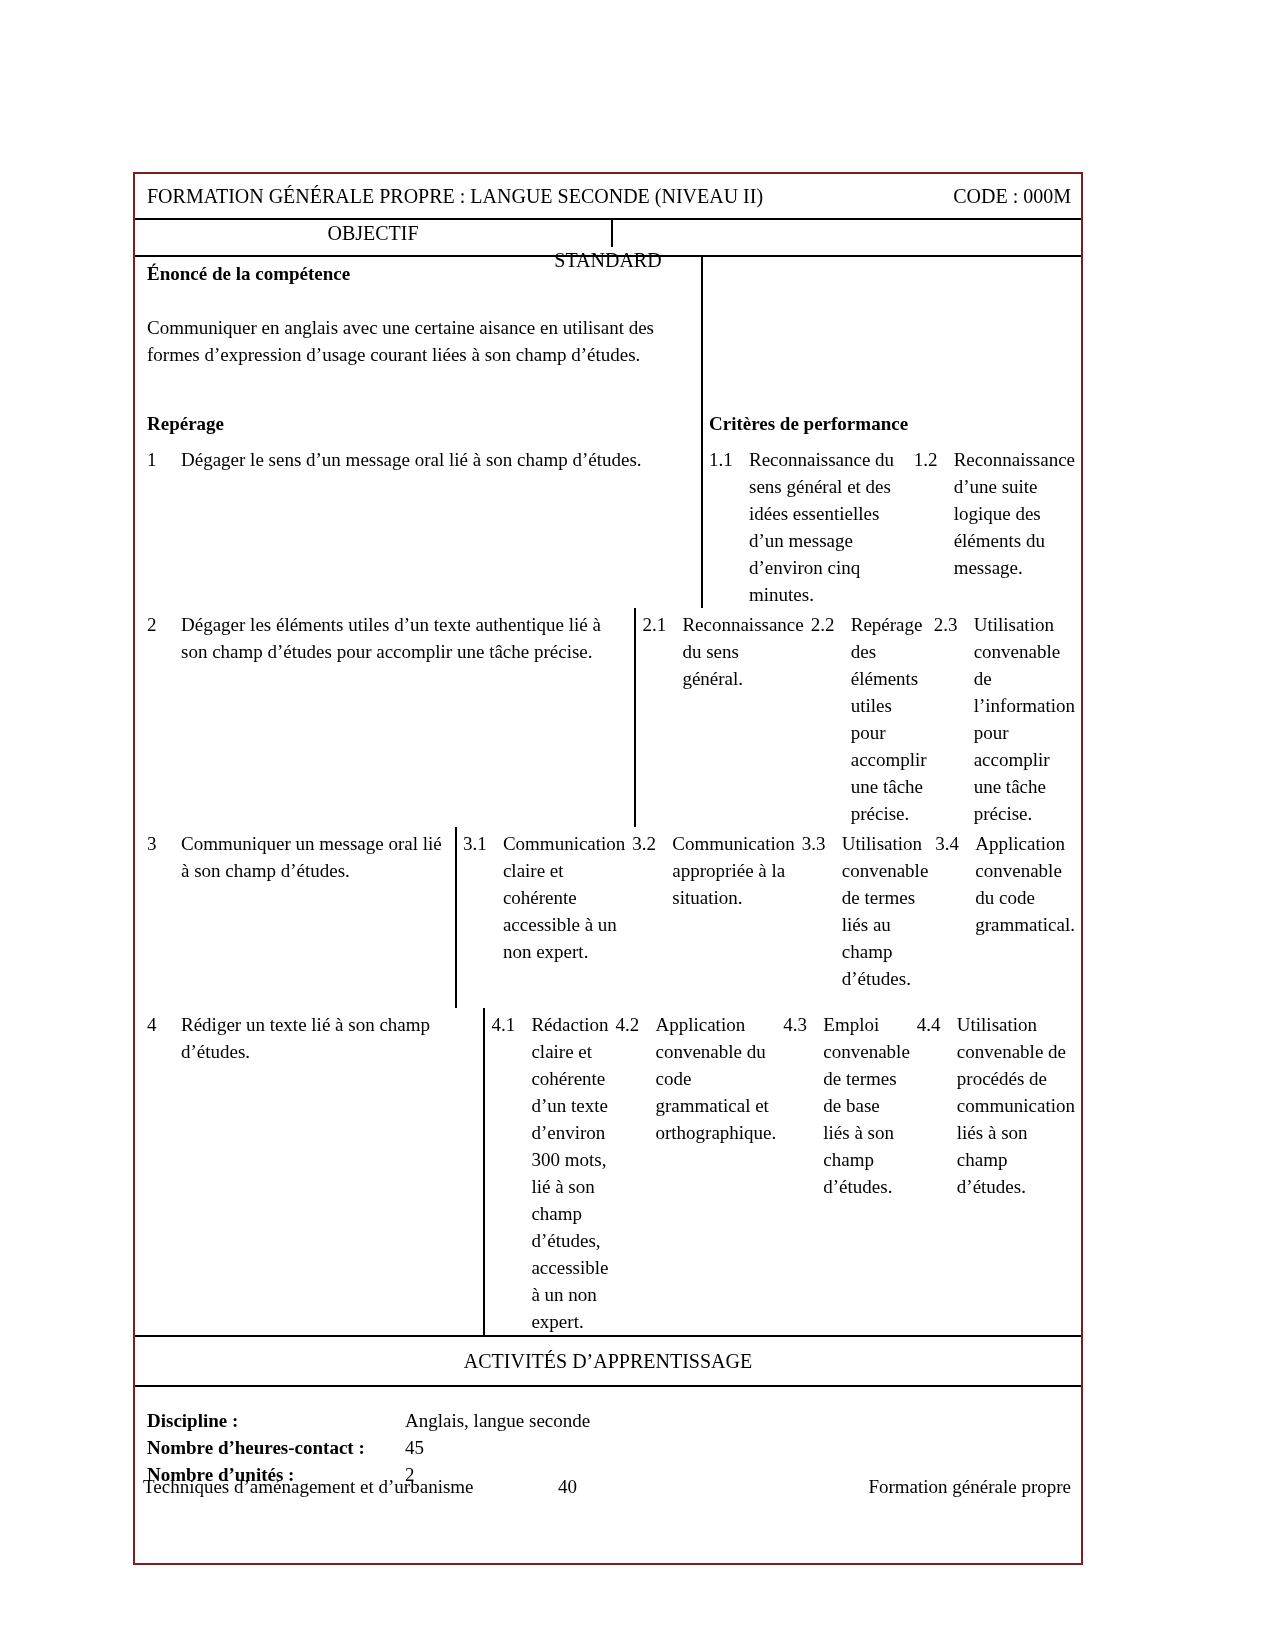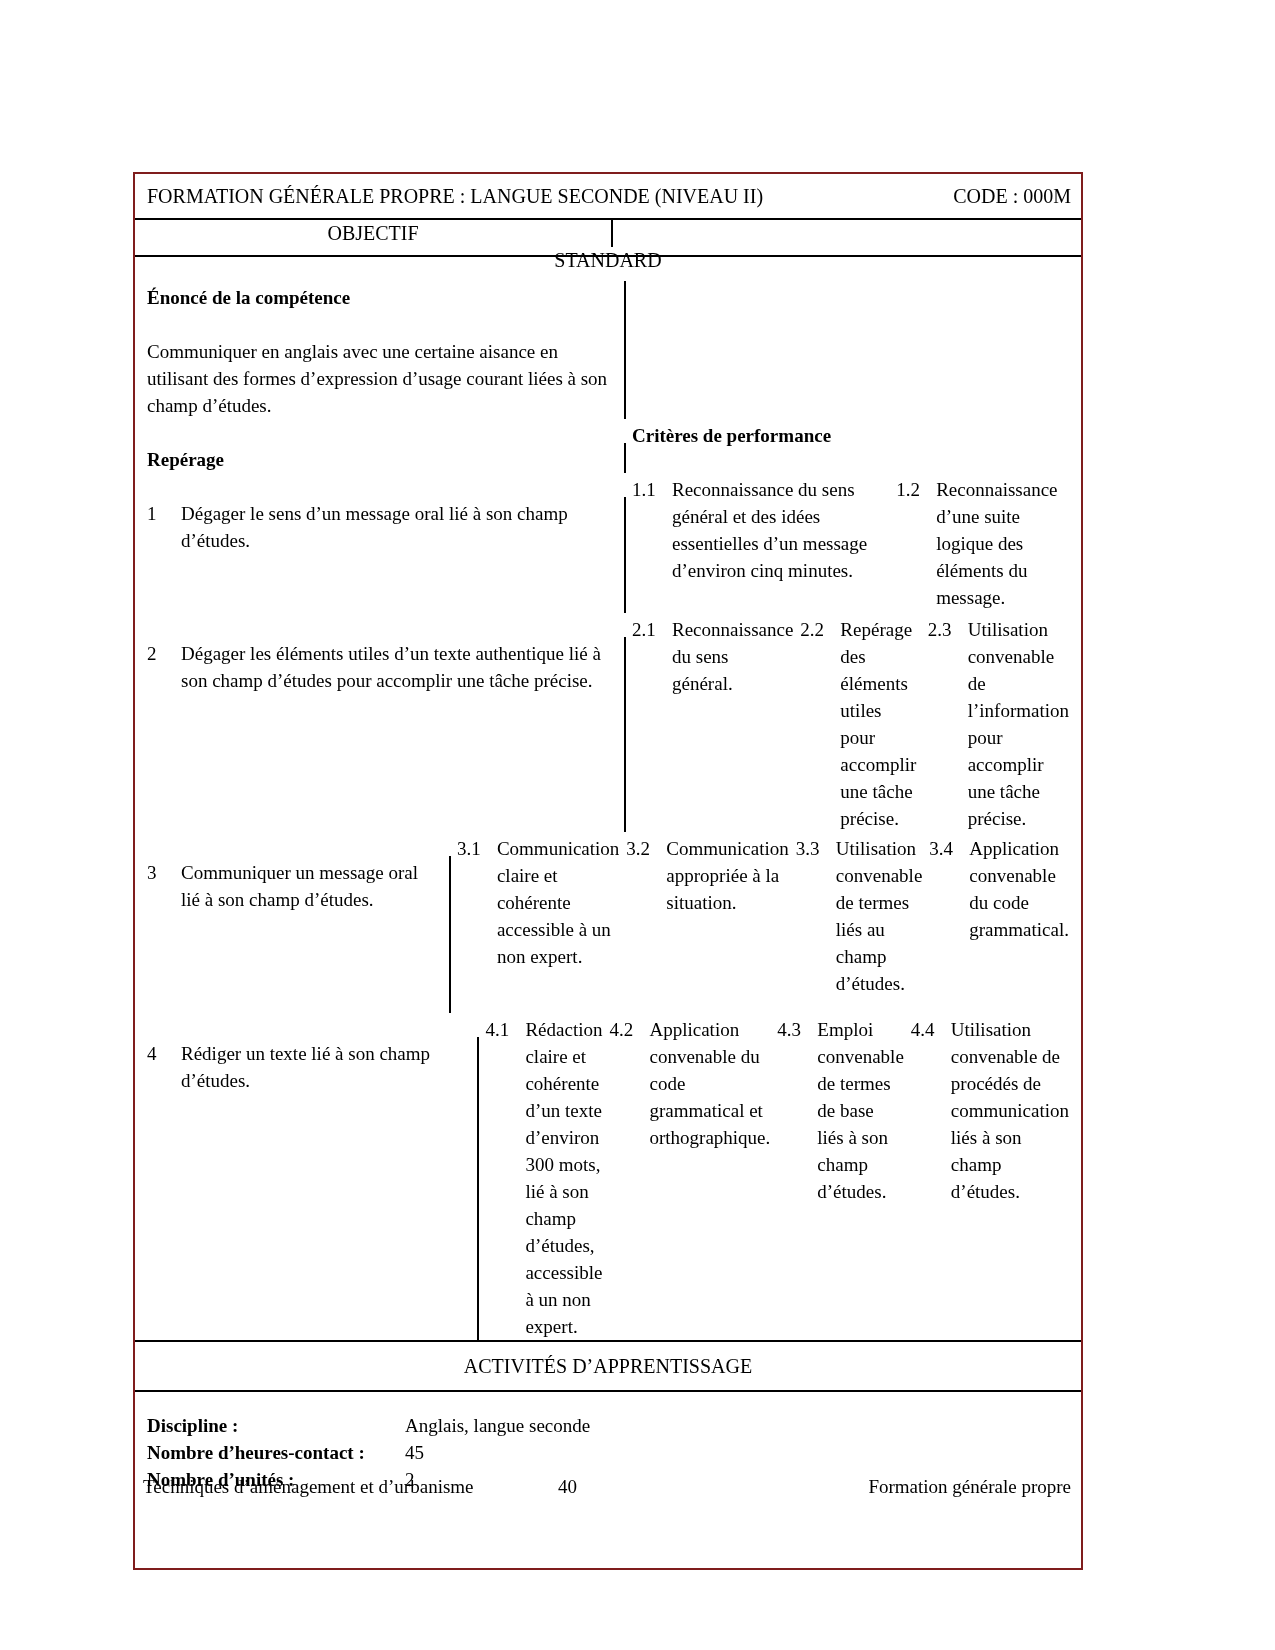--- a/index.html
+++ b/index.html
@@ -20,22 +20,22 @@
     display: flex; justify-content: space-between; align-items: center;
     height: 46px; border-bottom: 2px solid #000;
     padding: 0 10px 0 12px; font-size: 20px;
   }
 
   .colhead-row { display: flex; height: 37px; border-bottom: 2px solid #000; font-size: 20px; flex-direction: column; }
   .colhead-left { width: 478px; border-right: 2px solid #000; display: flex; align-items: center; justify-content: center; }
   .colhead-right { flex: 1; display: flex; align-items: center; justify-content: center; }
 
   .body-row { display: flex; }
-  .cell-left { width: 491px; border-right: 2px solid #000; padding: 3px 12px 0 12px; margin-top: 24px; }
-  .cell-right { flex: 1; padding: 3px 12px 0 6px; }
+  .cell-left { width: 568px; border-right: 2px solid #000; padding: 3px 12px 0 12px; }
+  .cell-right { flex: 1; padding: 3px 6px 0 6px; }
 
   .enonce-row { min-height: 150px; }
   .enonce-heading { font-weight: bold; }
   .enonce-body { margin-top: 27px; }
 
   .headings-row { min-height: 36px; }
   .section-heading { font-weight: bold; }
 
   .group.g1 { min-height: 140px; }
   .group.g2 { min-height: 152px; }

